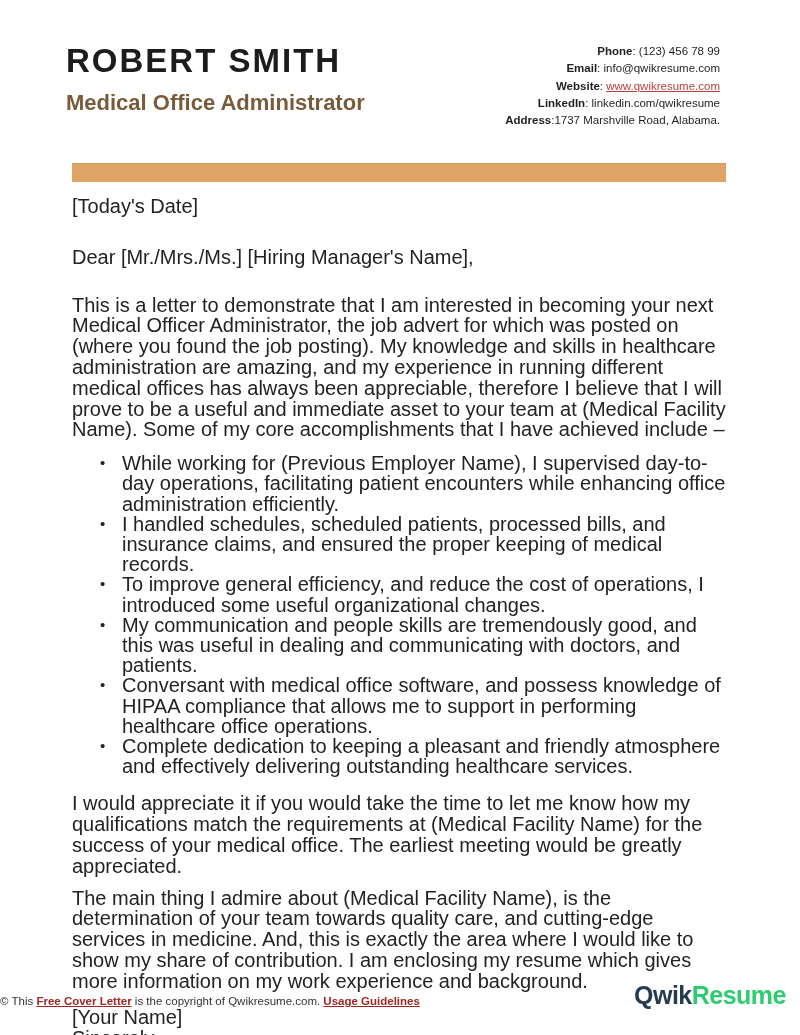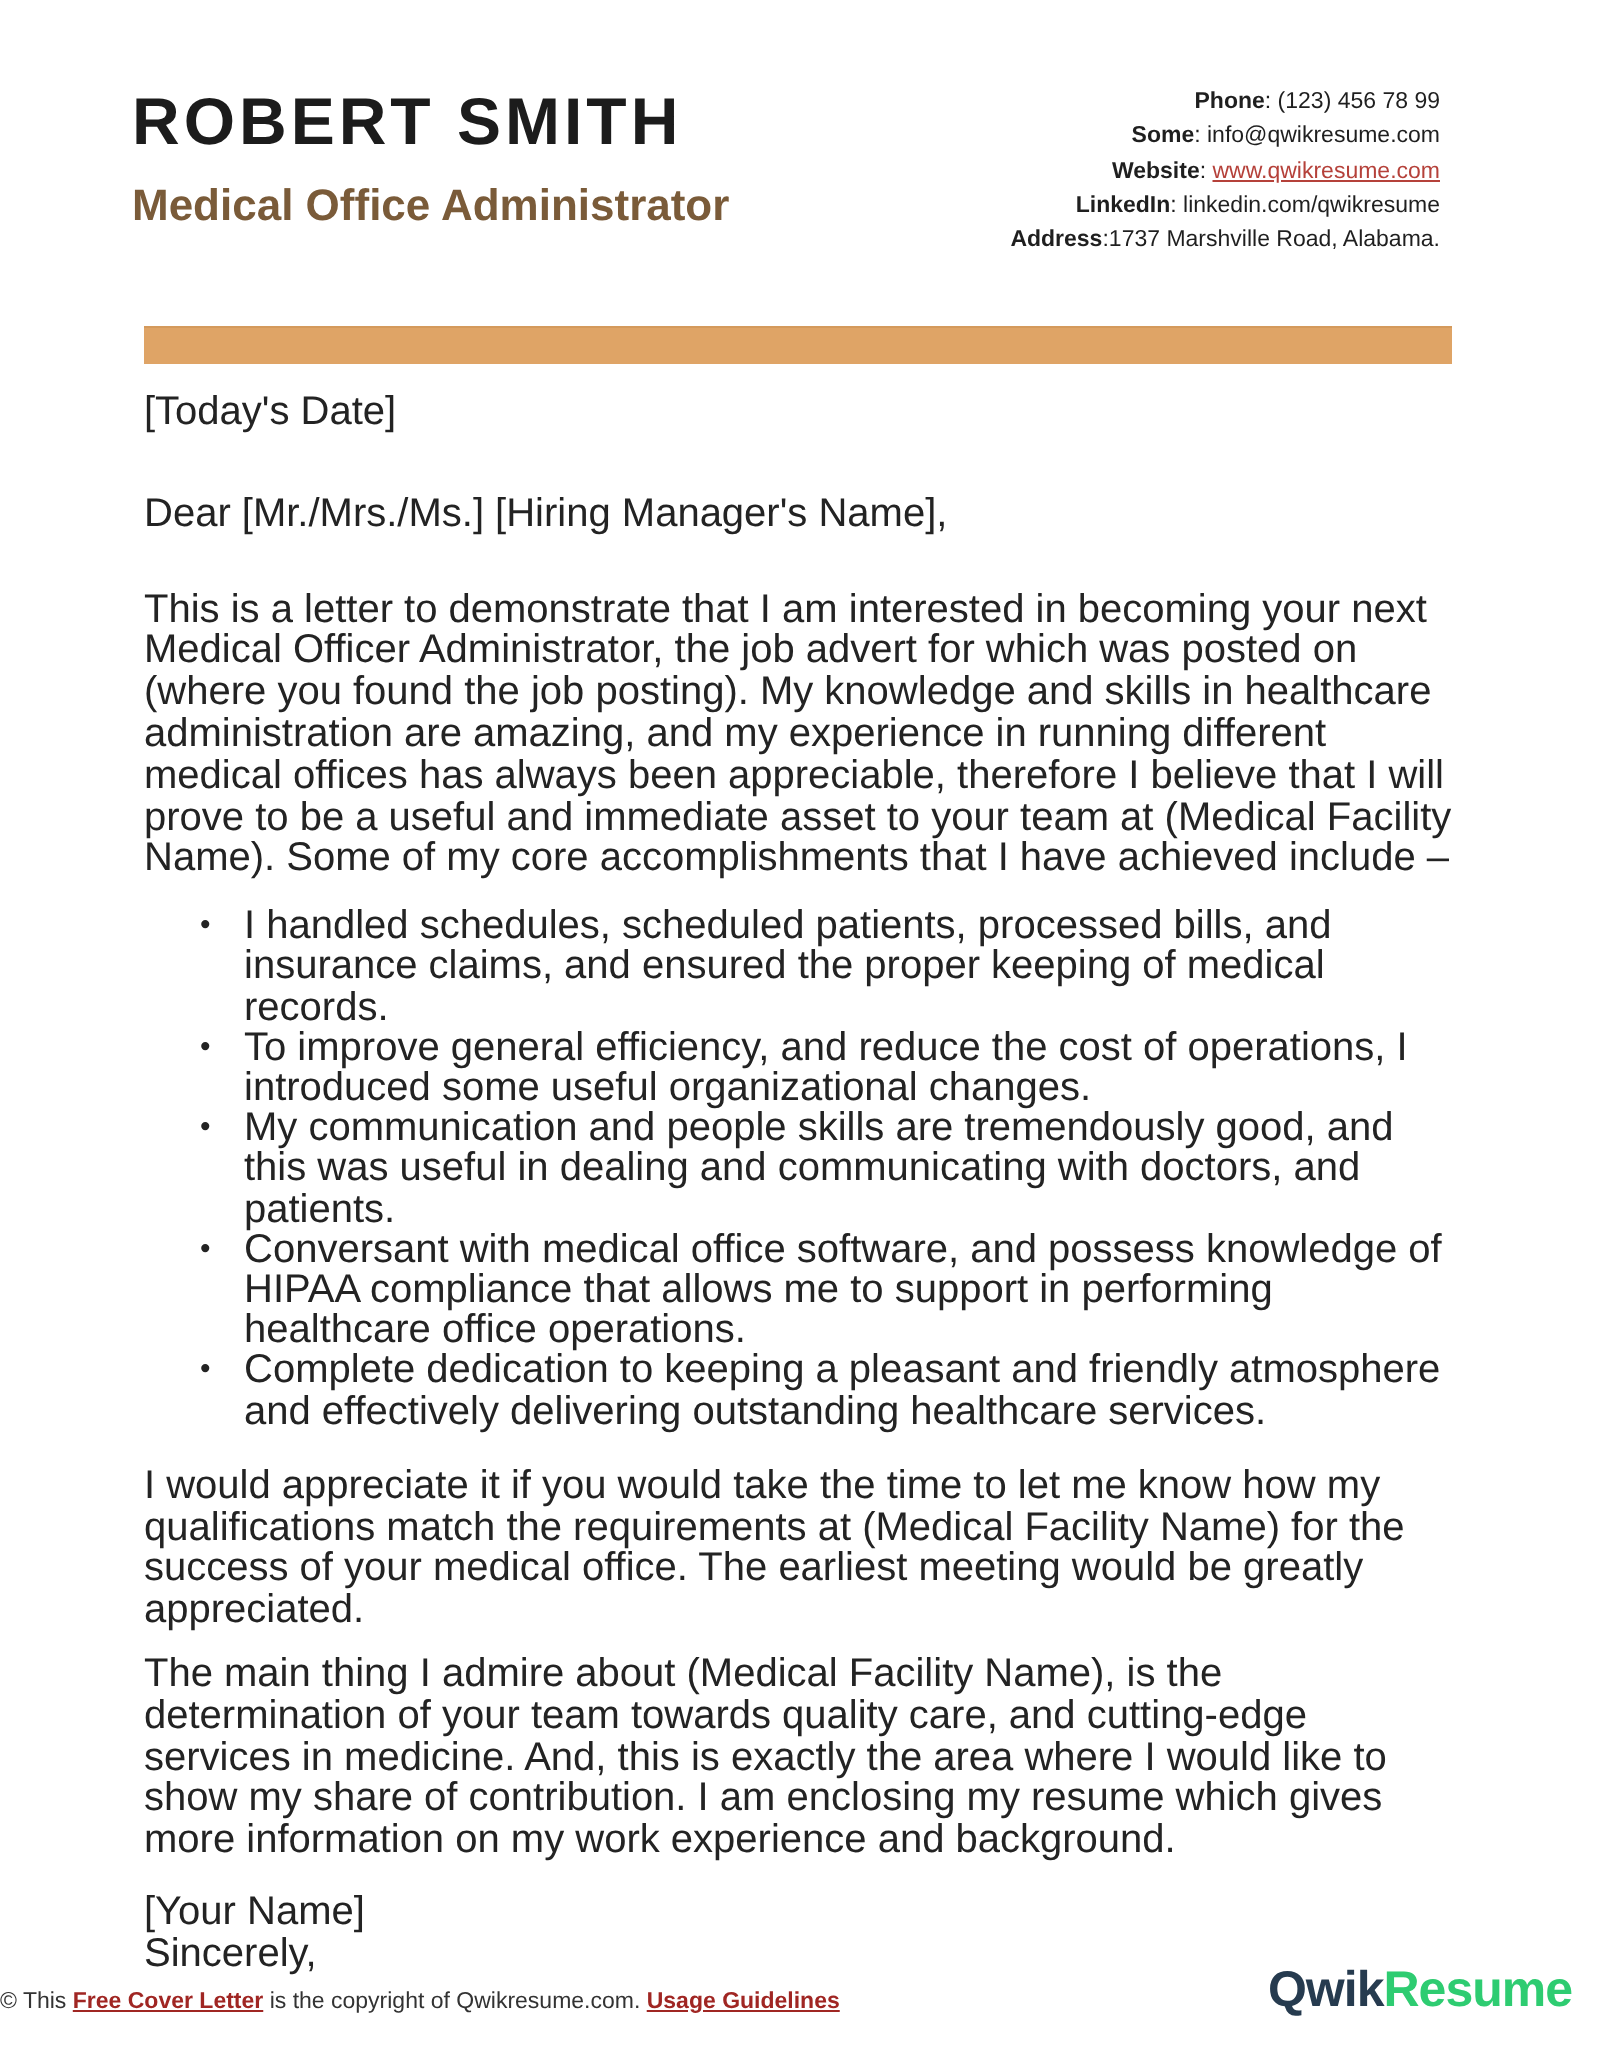--- a/index.html
+++ b/index.html
@@ -124,21 +124,21 @@
   <div class="name-block">
     <div class="name">ROBERT SMITH</div>
     <div class="job-title">Medical Office Administrator</div>
   </div>
 
   <div class="contact-block">
     <div class="contact-line">
       <span class="clabel">Phone</span><span>: </span><span>(123) 456 78 99</span>
     </div>
     <div class="contact-line">
-      <span class="clabel">Some</span><span>: </span><span>info@qwikresume.com</span>
+      <span class="clabel">Email</span><span>: </span><span>info@qwikresume.com</span>
     </div>
     <div class="contact-line">
       <span class="clabel">Website</span><span>: </span><a class="weblink">www.qwikresume.com</a>
     </div>
     <div class="contact-line">
       <span class="clabel">LinkedIn</span><span>: </span><span>linkedin.com/qwikresume</span>
     </div>
     <div class="contact-line">
       <span class="clabel">Address</span><span>:</span><span>1737 Marshville Road, Alabama.</span>
     </div>
@@ -148,20 +148,21 @@
 
   <div class="letter">
     <div class="date-line">[Today's Date]</div>
 
 
     <div class="salutation">Dear [Mr./Mrs./Ms.] [Hiring Manager's Name],</div>
 
     <p class="para">This is a letter to demonstrate that I am interested in becoming your next Medical Officer Administrator, the job advert for which was posted on (where you found the job posting). My knowledge and skills in healthcare administration are amazing, and my experience in running different medical offices has always been appreciable, therefore I believe that I will prove to be a useful and immediate asset to your team at (Medical Facility Name). Some of my core accomplishments that I have achieved include –</p>
 
     <ul class="bullets">
+      <li>While working for (Previous Employer Name), I supervised day-to-day operations, facilitating patient encounters while enhancing office administration efficiently.</li>
       <li>I handled schedules, scheduled patients, processed bills, and insurance claims, and ensured the proper keeping of medical records.</li>
       <li>To improve general efficiency, and reduce the cost of operations, I introduced some useful organizational changes.</li>
       <li>My communication and people skills are tremendously good, and this was useful in dealing and communicating with doctors, and patients.</li>
       <li>Conversant with medical office software, and possess knowledge of HIPAA compliance that allows me to support in performing healthcare office operations.</li>
       <li>Complete dedication to keeping a pleasant and friendly atmosphere and effectively delivering outstanding healthcare services.</li>
     </ul>
 
     <p class="para para-3">I would appreciate it if you would take the time to let me know how my qualifications match the requirements at (Medical Facility Name) for the success of your medical office. The earliest meeting would be greatly appreciated.</p>
 
     <p class="para para-2">The main thing I admire about (Medical Facility Name), is the determination of your team towards quality care, and cutting-edge services in medicine. And, this is exactly the area where I would like to show my share of contribution. I am enclosing my resume which gives more information on my work experience and background.</p>

